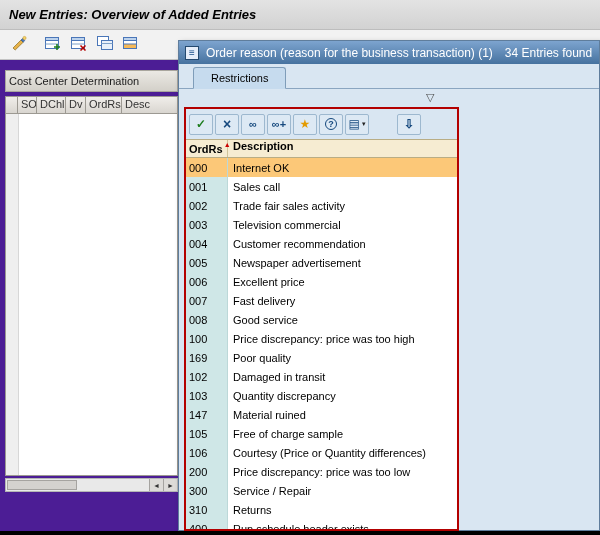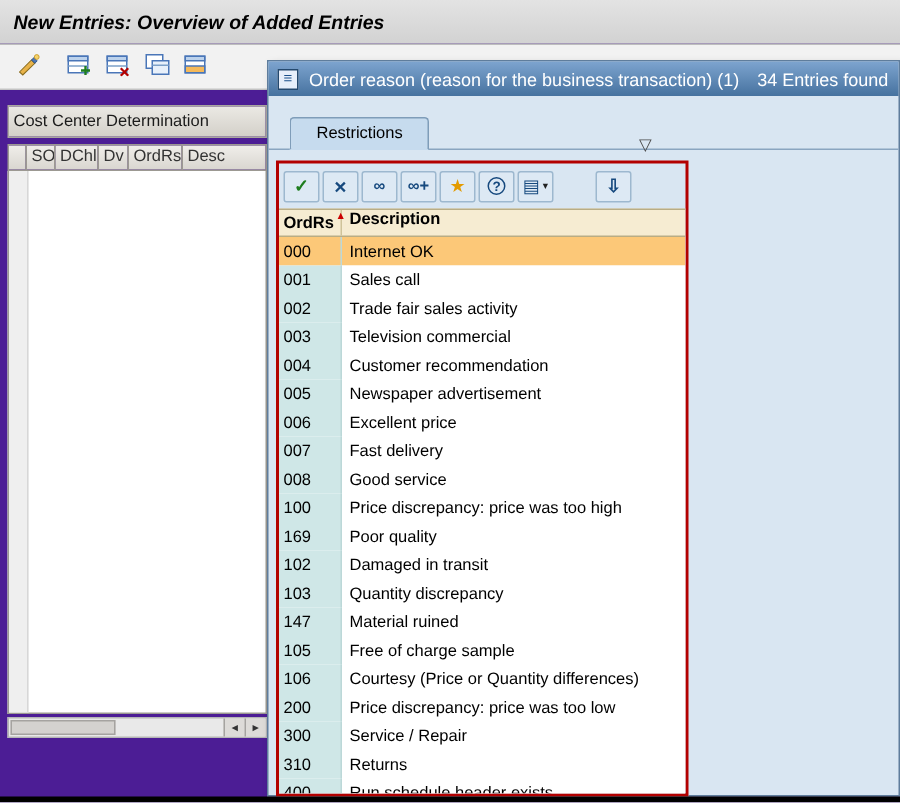--- a/index.html
+++ b/index.html
@@ -45,21 +45,21 @@
 
   
   .popup{position:absolute;left:178px;top:40px;width:422px;height:491px;background:#d9e6f2;
     border:1px solid #5f7d9c;box-shadow:3px 3px 6px rgba(0,0,0,.35)}
   .popup-titlebar{height:23px;background:linear-gradient(#7da4cf,#46729f);display:flex;align-items:center;
     padding:0 6px;color:#fff;font-size:12px;white-space:nowrap;overflow:hidden}
   .pt-icon{flex:0 0 auto;width:14px;height:14px;background:#e6eefa;border:1px solid #24496f;color:#1a4f8a;
     font-size:10px;line-height:12px;text-align:center;margin-right:7px}
   .pt-entries{margin-left:12px}
 
-  .tabstrip{position:relative;height:36px;border-bottom:1px solid #8aa5c0}
+  .tabstrip{position:relative;height:25px;border-bottom:1px solid #8aa5c0}
   .tab{position:absolute;left:14px;bottom:-1px;height:22px;padding:0 17px;background:#c6dbee;
     border:1px solid #7f9db9;border-bottom:1px solid #c6dbee;border-radius:3px 3px 0 0;
     font-size:11px;display:flex;align-items:center}
 
   .filter-glyph{position:absolute;left:247px;top:51px;font-size:11px;color:#4a4a4a;line-height:1}
 
   
   .red-box{position:absolute;left:5px;top:66px;width:275px;height:424px;border:2px solid #b30000;
     background:#d9e6f2;overflow:hidden;display:flex;flex-direction:column}
   .vtoolbar{flex:0 0 30px;display:flex;align-items:center;gap:2px;padding:0 2px 0 3px}

